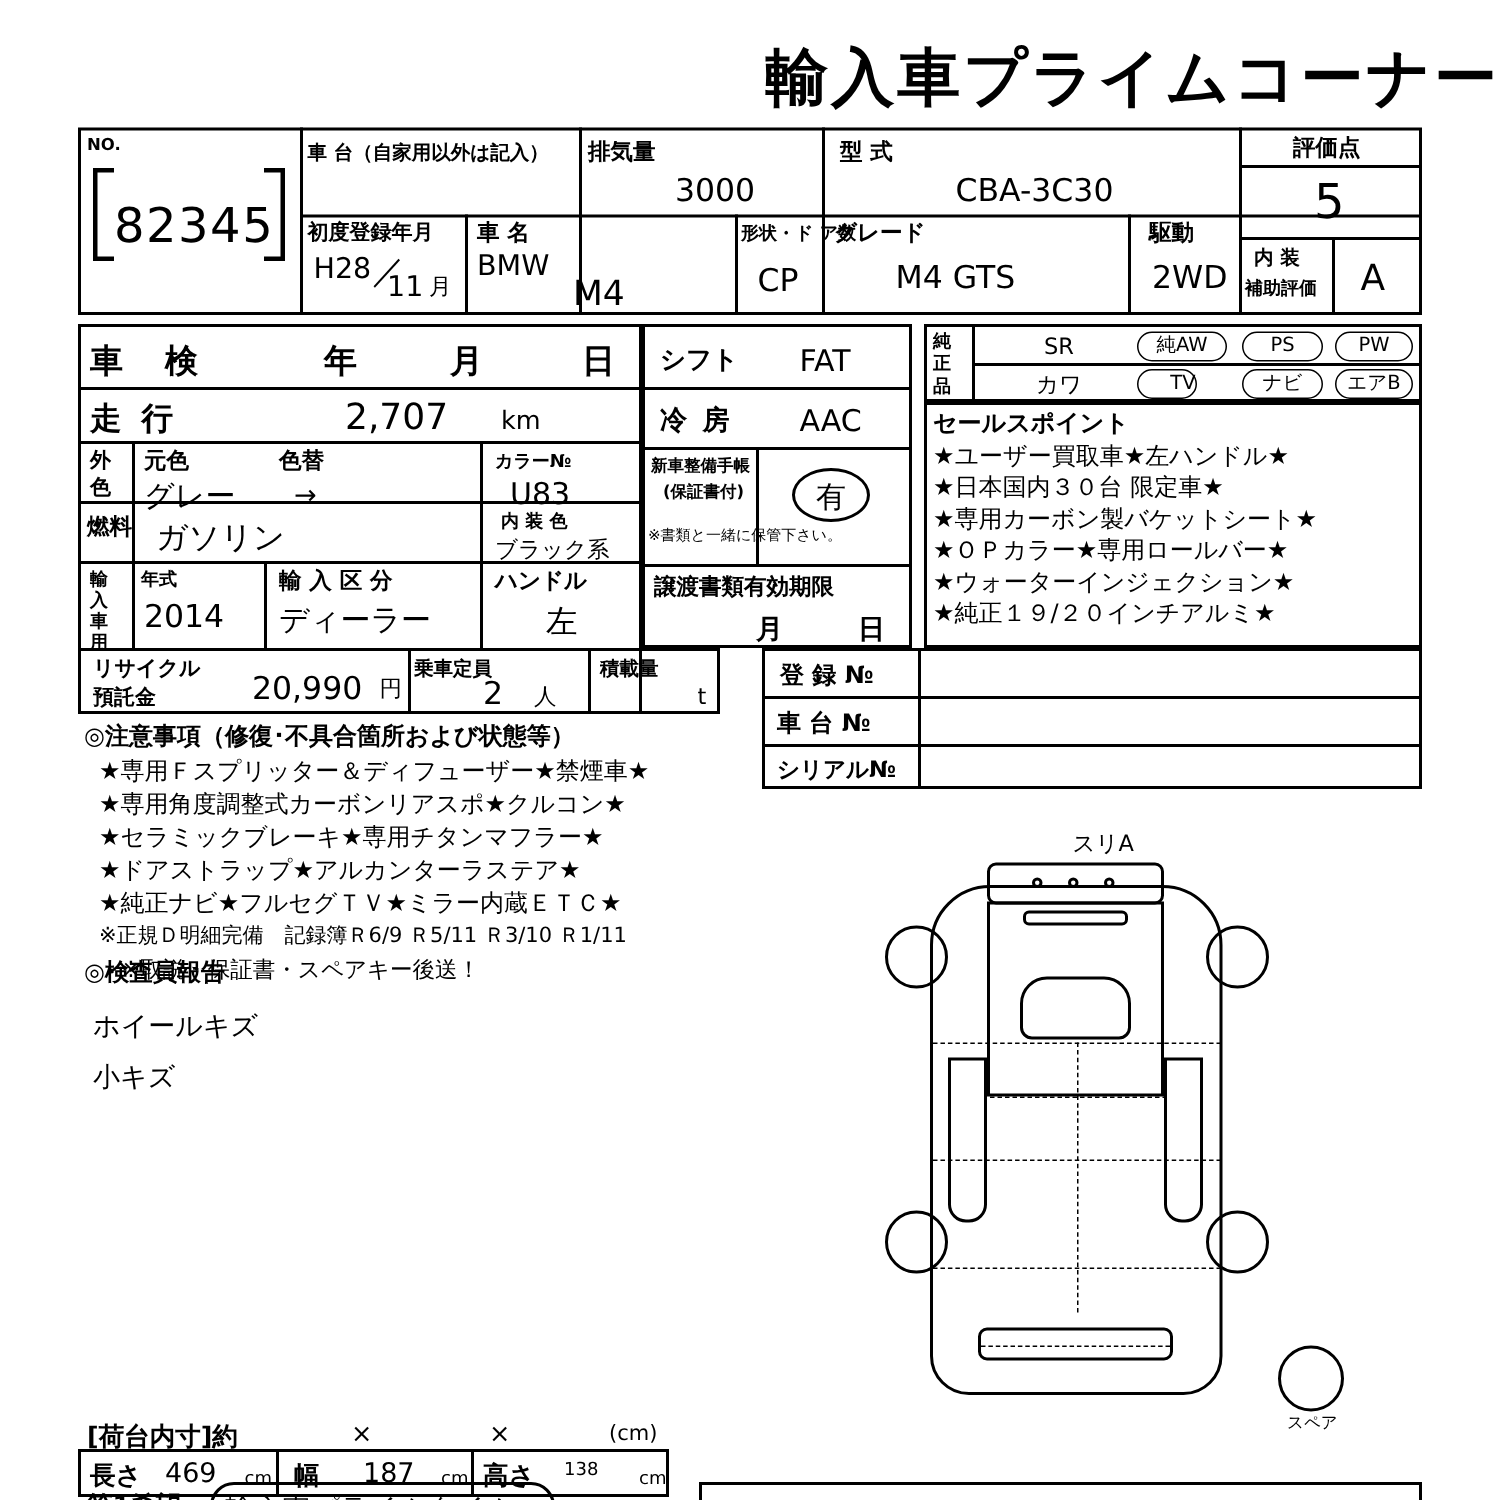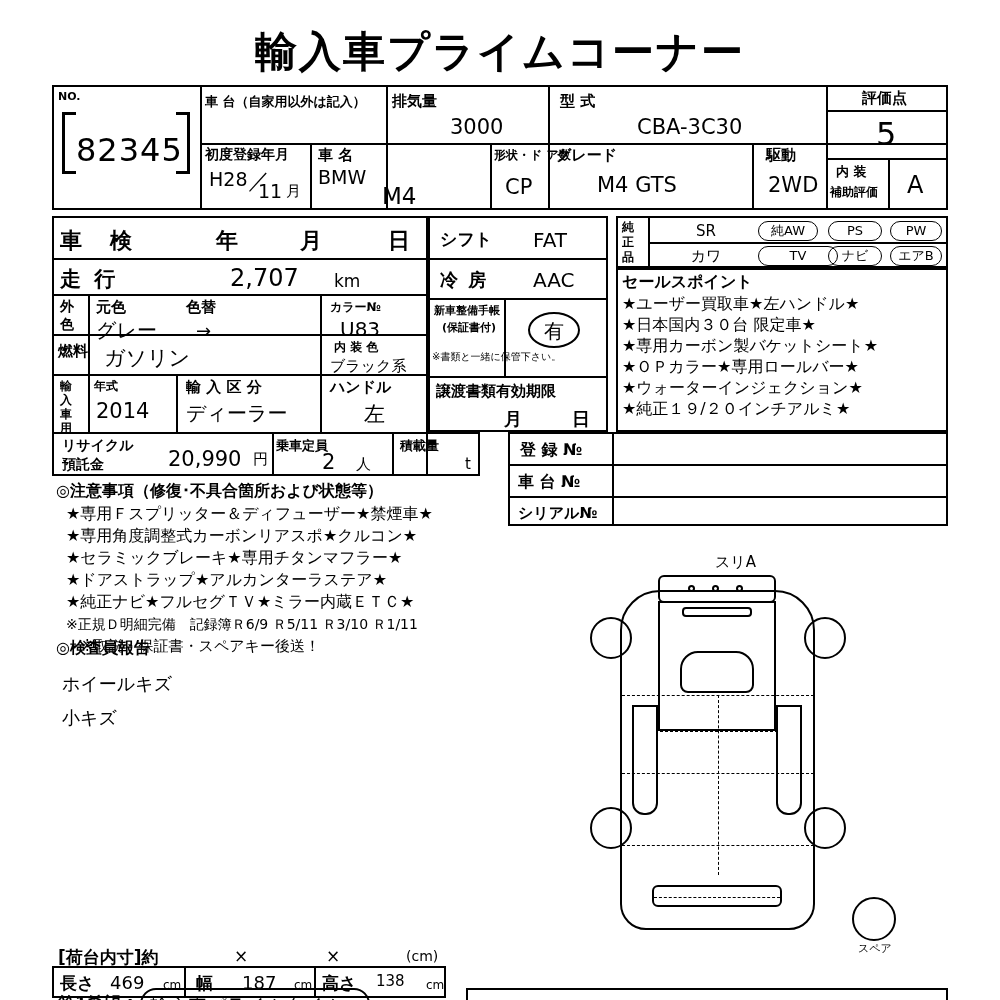--- a/index.html
+++ b/index.html
@@ -9,21 +9,21 @@
     background:#fff;
     font-family:"DejaVu Sans", sans-serif;
     color:#000;
     position:relative;
     overflow:hidden;
   }
   .sheet { position:absolute; left:0; top:0; width:1000px; height:1000px; }
 
   .title {
     position:absolute; left:0; top:24px; width:1000px;
-    text-align:center;
+    text-align:right;
     font-size:42px; font-weight:bold; letter-spacing:2px;
   }
 
   
   .bx { position:absolute; border:2px solid #000; }
   .ln { position:absolute; background:#000; }
   .t  { position:absolute; white-space:nowrap; }
 
   .lbl { font-size:15px; font-weight:bold; }
   .lblsm { font-size:12px; font-weight:bold; }
@@ -209,21 +209,21 @@
   <div class="t" style="left:622px; top:219px; font-size:12px; font-weight:bold;">純</div>
   <div class="t" style="left:622px; top:234px; font-size:12px; font-weight:bold;">正</div>
   <div class="t" style="left:622px; top:249px; font-size:12px; font-weight:bold;">品</div>
 
   <div class="t" style="left:686px; top:222px; font-size:15px; width:40px; text-align:center;">SR</div>
   <div class="pill" style="left:758px; top:221px; width:60px;">純AW</div>
   <div class="pill" style="left:828px; top:221px; width:54px;">PS</div>
   <div class="pill" style="left:890px; top:221px; width:52px;">PW</div>
 
   <div class="t" style="left:686px; top:247px; font-size:15px; width:40px; text-align:center;">カワ</div>
-  <div class="pill" style="left:758px; top:246px; width:80px;">TV</div>
+  <div class="pill" style="left:758px; top:246px; width:40px;text-align:right;">TV</div>
   <div class="pill" style="left:828px; top:246px; width:54px;">ナビ</div>
   <div class="pill" style="left:890px; top:246px; width:52px;">エアB</div>
 
   <div class="bx" style="left:616px; top:268px; width:332px; height:164px;"></div>
   <div class="t" style="left:622px; top:272px; font-size:16px; font-weight:bold;">セールスポイント</div>
   <div class="bullets" style="left:622px; top:293px;">
     <div>★ユーザー買取車★左ハンドル★</div>
     <div>★日本国内３０台  限定車★</div>
     <div>★専用カーボン製バケットシート★</div>
     <div>★ＯＰカラー★専用ロールバー★</div>
@@ -305,21 +305,21 @@
 
   <div class="t" style="left:60px; top:972px; font-size:17px; font-weight:bold;">長さ</div>
   <div class="t" style="left:110px; top:972px; font-size:18px;">469</div>
   <div class="t" style="left:163px; top:978px; font-size:12px;">cm</div>
 
   <div class="t" style="left:196px; top:972px; font-size:17px; font-weight:bold;">幅</div>
   <div class="t" style="left:242px; top:972px; font-size:18px;">187</div>
   <div class="t" style="left:294px; top:978px; font-size:12px;">cm</div>
 
   <div class="t" style="left:322px; top:972px; font-size:17px; font-weight:bold;">高さ</div>
-  <div class="t" style="left:376px; top:972px; font-size:15px;">138</div>
+  <div class="t" style="left:376px; top:972px; font-size:12px;">138</div>
   <div class="t" style="left:426px; top:978px; font-size:12px;">cm</div>
 
   <div class="t" style="left:58px; top:992px; font-size:17px; font-weight:bold;">第1希望 :</div>
   <div class="bx" style="left:140px; top:988px; width:230px; height:34px; border-radius:16px;"></div>
   <div class="t" style="left:150px; top:993px; font-size:19px;">輸入車プライムタイム</div>
   <div class="bx" style="left:466px; top:988px; width:482px; height:40px;"></div>
 
 </div>
 
 </body></html>

